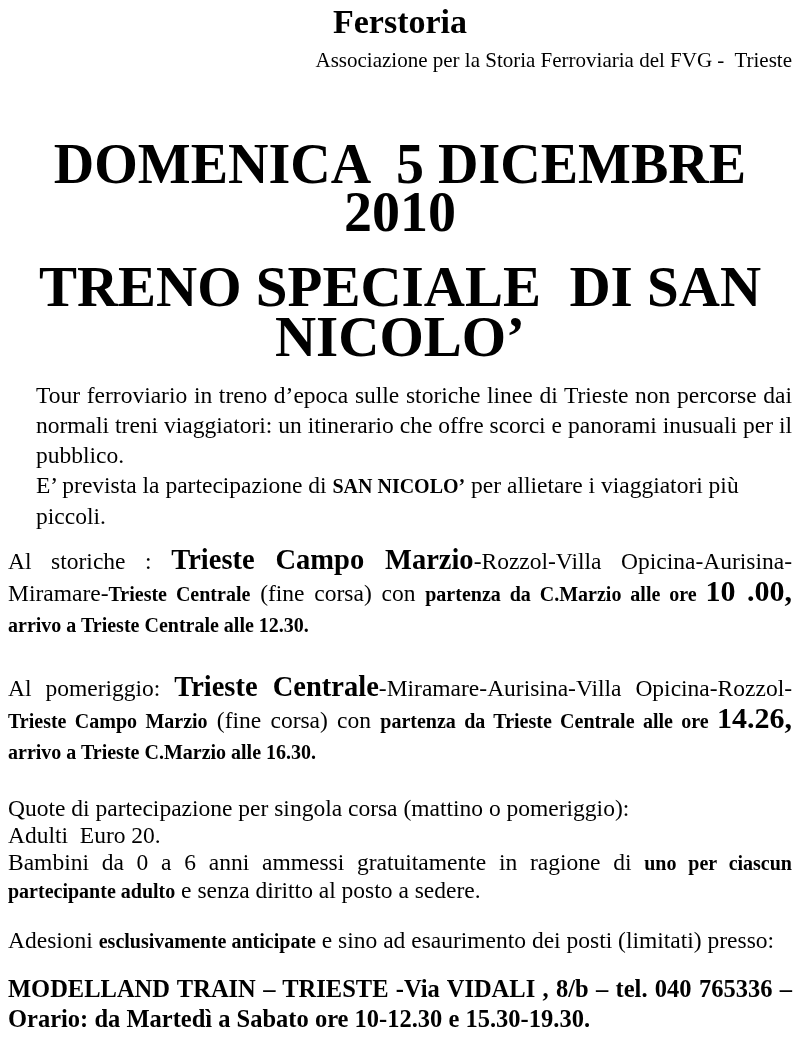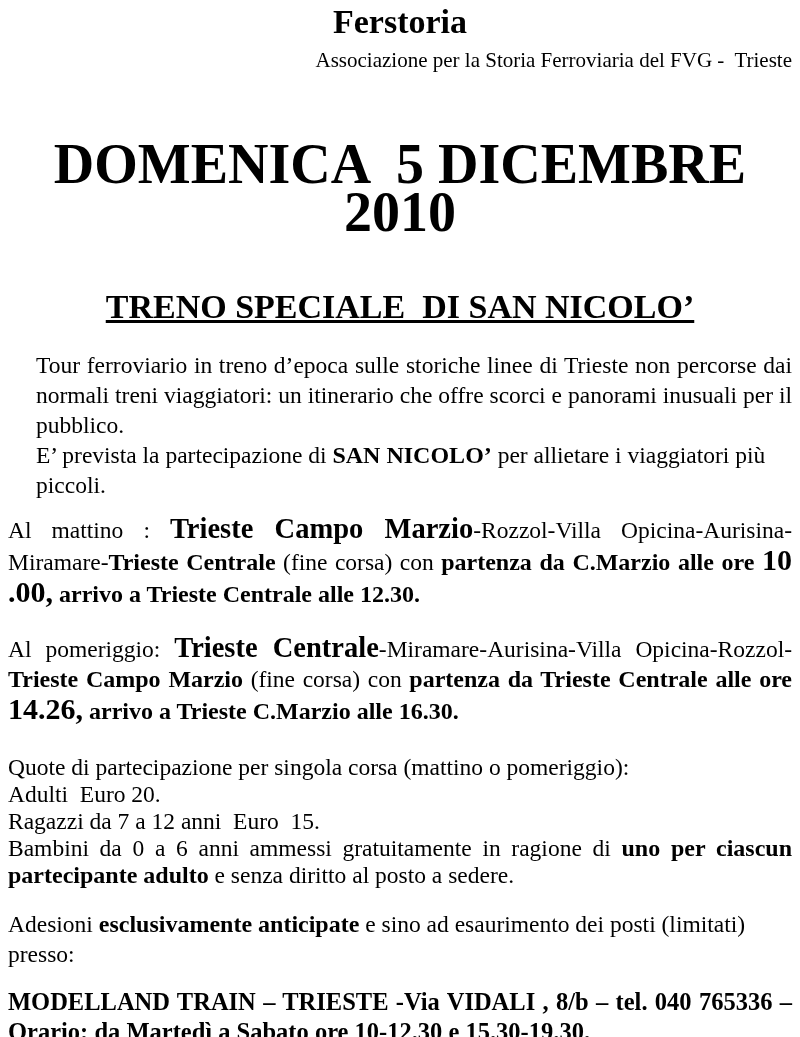--- a/index.html
+++ b/index.html
@@ -37,49 +37,48 @@
     text-align: center;
     font-weight: bold;
     white-space: pre-wrap;
   }
   .headline.date {
     margin-top: 62px;
     font-size: 56px;
     line-height: 48px;
   }
   .headline.event {
-    margin-top: 46px;
-    font-size: 34px;
+    margin-top: 26px;
+    font-size: 57px;
     line-height: 50px;
-    text-decoration: underline;
   }
 
   .body {
     font-size: 23.5px;
     line-height: 30px;
   }
   .just { text-align: justify; }
 
   .intro-block   { margin-top: 18px; margin-left: 28px; }
   .itin-block    { margin-top: 14px; }
-  .afternoon-par { margin-top: 24px; }
+  .afternoon-par { margin-top: 32px; }
   .stops-line    { margin-top: 16px; }
   .fees-block    { margin-top: 28px; }
   .fees-block .body { line-height: 27px; white-space: pre-wrap; }
   .fees-block .just-line { white-space: normal; text-align: justify; }
   .notice-line   { margin-top: 20px; }
   .shop-par {
     margin-top: 18px;
     font-weight: bold;
     font-size: 24.5px;
     line-height: 30px;
     text-align: justify;
   }
 
-  .b  { font-weight: bold; font-size: 24px; }
+  .b  { font-weight: bold; font-size: 20px; }
   .lg { font-weight: bold; font-size: 28.5px; }
   .xl { font-weight: bold; font-size: 30px; }
 </style>
 </head>
 <body>
 
 <div class="page">
 
   <div class="title">Ferstoria</div>
 
@@ -88,30 +87,29 @@
   <div class="headline date">DOMENICA  5 DICEMBRE  2010</div>
 
   <div class="headline event">TRENO SPECIALE  DI SAN NICOLO’</div>
 
   <div class="intro-block">
     <p class="body just">Tour ferroviario in treno d’epoca sulle storiche linee di Trieste non percorse dai normali treni viaggiatori: un itinerario che offre scorci e panorami inusuali per il pubblico.</p>
     <p class="body"><span>E’ prevista la partecipazione di </span><span class="b">SAN NICOLO’</span><span> per allietare i viaggiatori più piccoli.</span></p>
   </div>
 
   <div class="itin-block">
-    <p class="body just"><span>Al mattino : </span><span class="lg">Trieste Campo Marzio</span><span>-Rozzol-Villa Opicina-Aurisina-Miramare-</span><span class="b">Trieste Centrale</span><span> (fine corsa) con </span><span class="b">partenza da C.Marzio alle ore </span><span class="xl">10 .00,</span><span class="b"> arrivo a Trieste Centrale alle 12.30.</span></p>
+    <p class="body just"><span>Al storiche : </span><span class="lg">Trieste Campo Marzio</span><span>-Rozzol-Villa Opicina-Aurisina-Miramare-</span><span class="b">Trieste Centrale</span><span> (fine corsa) con </span><span class="b">partenza da C.Marzio alle ore </span><span class="xl">10 .00,</span><span class="b"> arrivo a Trieste Centrale alle 12.30.</span></p>
   </div>
 
   <p class="body just afternoon-par"><span>Al pomeriggio: </span><span class="lg">Trieste Centrale</span><span>-Miramare-Aurisina-Villa Opicina-Rozzol-</span><span class="b">Trieste Campo Marzio</span><span> (fine corsa) con </span><span class="b">partenza da Trieste Centrale alle ore </span><span class="xl">14.26,</span><span class="b"> arrivo a Trieste C.Marzio alle 16.30.</span></p>
 
 
   <div class="fees-block">
     <p class="body">Quote di partecipazione per singola corsa (mattino o pomeriggio):</p>
     <p class="body">Adulti  Euro 20.</p>
-    <p class="body">Ragazzi da 7 a 12 anni  Euro  15.</p>
     <p class="body just-line"><span>Bambini da 0 a 6 anni ammessi gratuitamente in ragione di </span><span class="b">uno per ciascun partecipante adulto</span><span> e senza diritto al posto a sedere.</span></p>
   </div>
 
   <p class="body notice-line"><span>Adesioni </span><span class="b">esclusivamente anticipate</span><span> e sino ad esaurimento dei posti (limitati) presso:</span></p>
 
   <p class="shop-par">MODELLAND TRAIN – TRIESTE   -Via VIDALI , 8/b – tel. 040 765336 – Orario: da Martedì a Sabato ore 10-12.30 e 15.30-19.30.</p>
 
 </div>
 
 </body></html>

